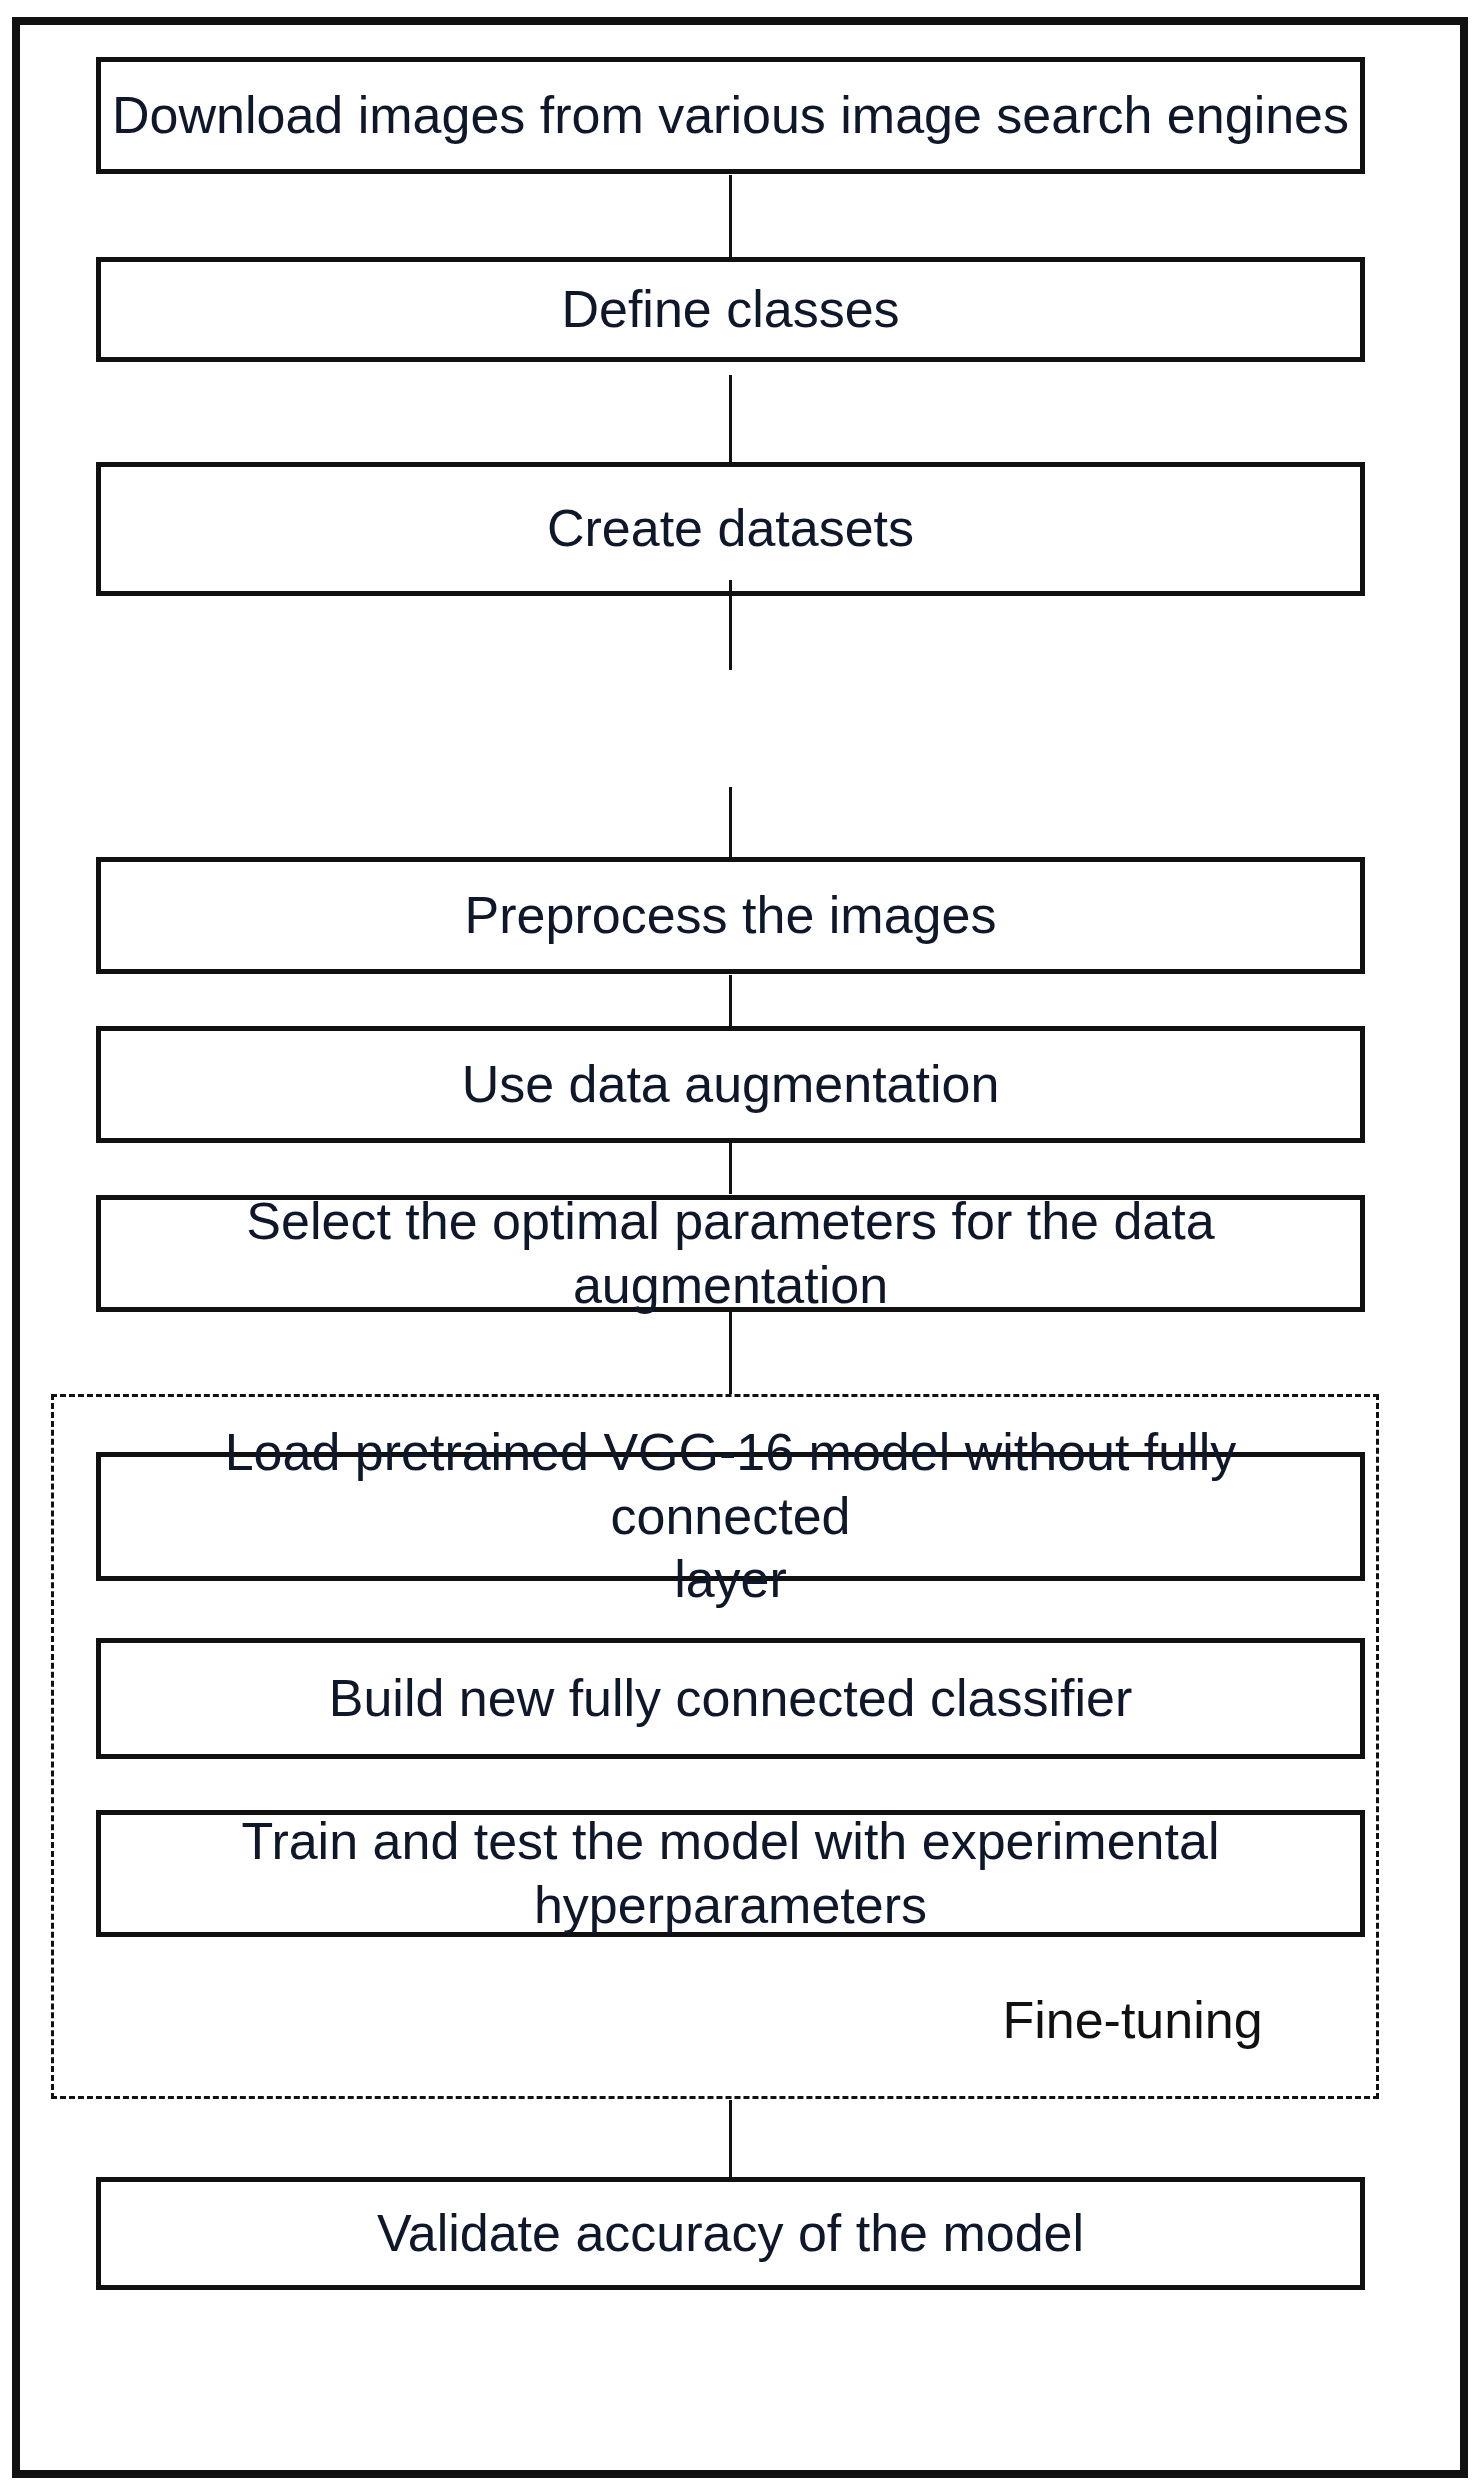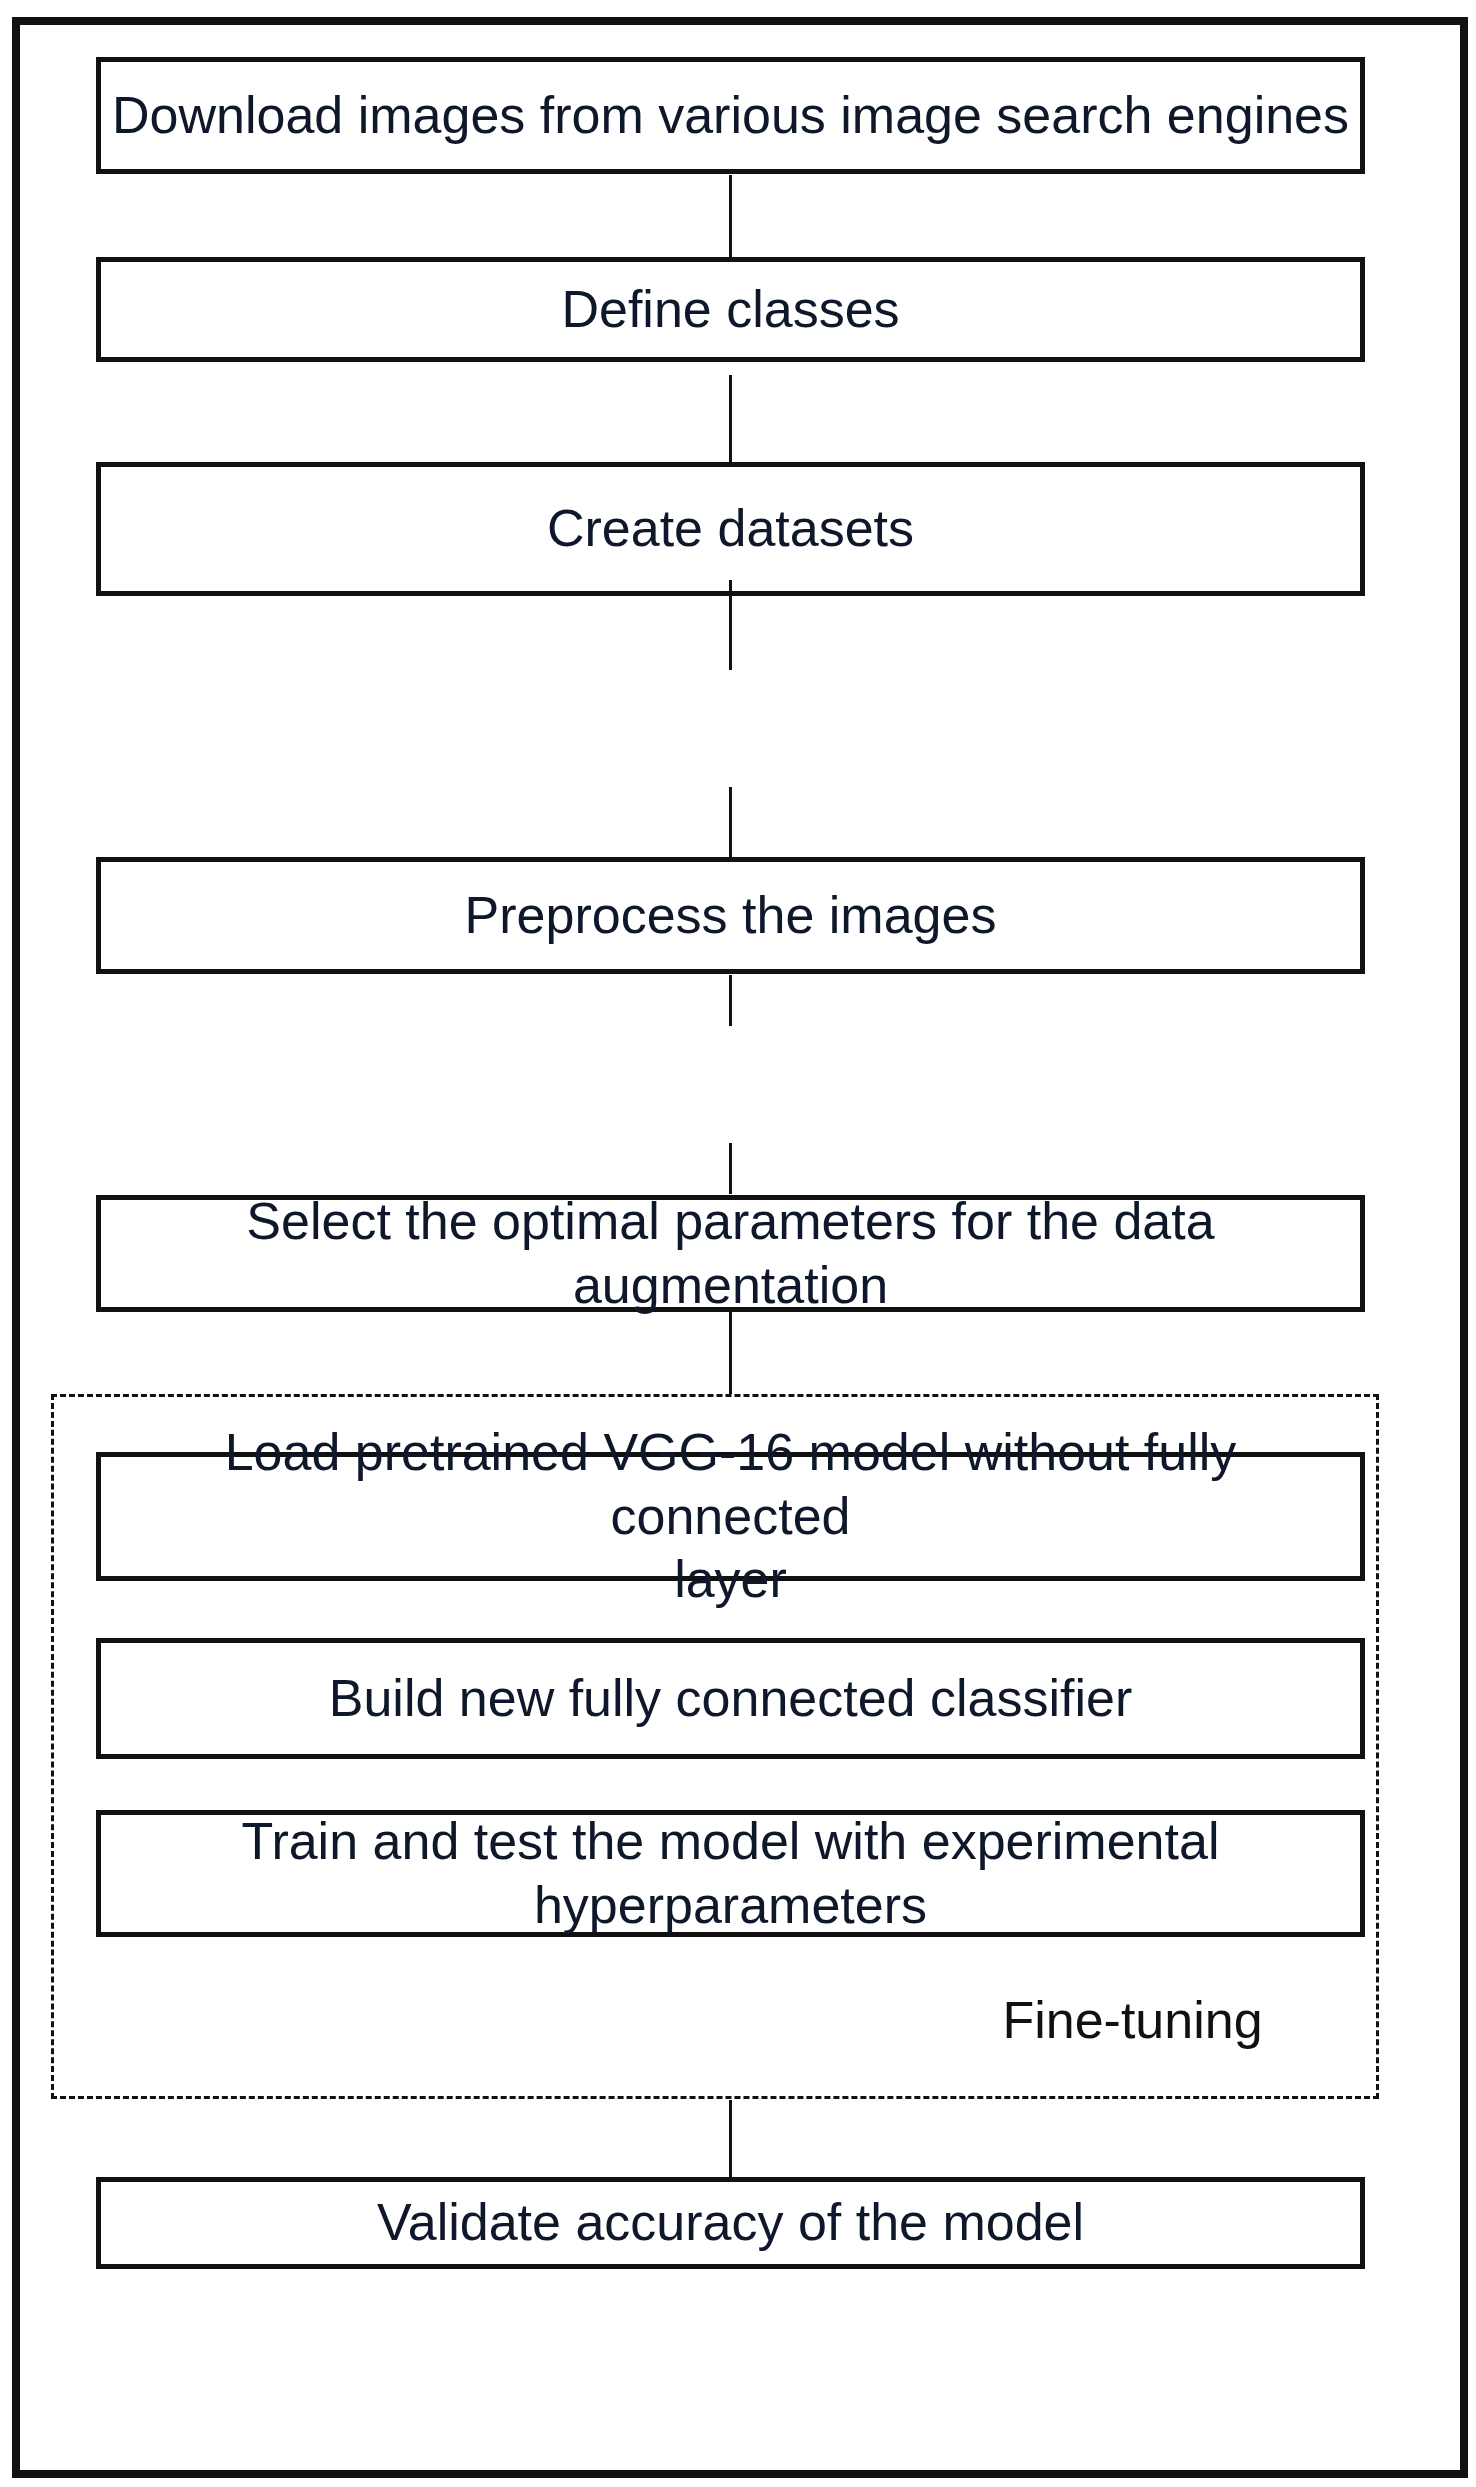--- a/index.html
+++ b/index.html
@@ -91,20 +91,23 @@
   </div>
   <div class="connector" style="top:580px;height:90px"></div>
 
   <div class="connector" style="top:787px;height:70px"></div>
 
   <div class="node" style="top:857px;height:117px">
     <span class="node-label">Preprocess the images</span>
   </div>
   <div class="connector" style="top:975px;height:51px"></div>
 
+  <div class="node" style="top:1026px;height:117px">
+    <span class="node-label">Use data augmentation</span>
+  </div>
   <div class="connector" style="top:1143px;height:51px"></div>
 
   <div class="node" style="top:1195px;height:117px">
     <span class="node-label">Select the optimal parameters for the data augmentation</span>
   </div>
   <div class="connector" style="top:1312px;height:82px"></div>
 
   <div class="group-dashed"></div>
 
   <div class="node" style="top:1452px;height:129px">
@@ -118,17 +121,17 @@
   </div>
 
   <div class="node" style="top:1638px;height:121px">
     <span class="node-label">Build new fully connected classifier</span>
   </div>
 
   <div class="group-caption">Fine-tuning</div>
 
   <div class="connector" style="top:2100px;height:77px"></div>
 
-  <div class="node" style="top:2177px;height:92px">
+  <div class="node" style="top:2177px;height:113px">
     <span class="node-label">Validate accuracy of the model</span>
   </div>
 </div>
 
 
 </body></html>

